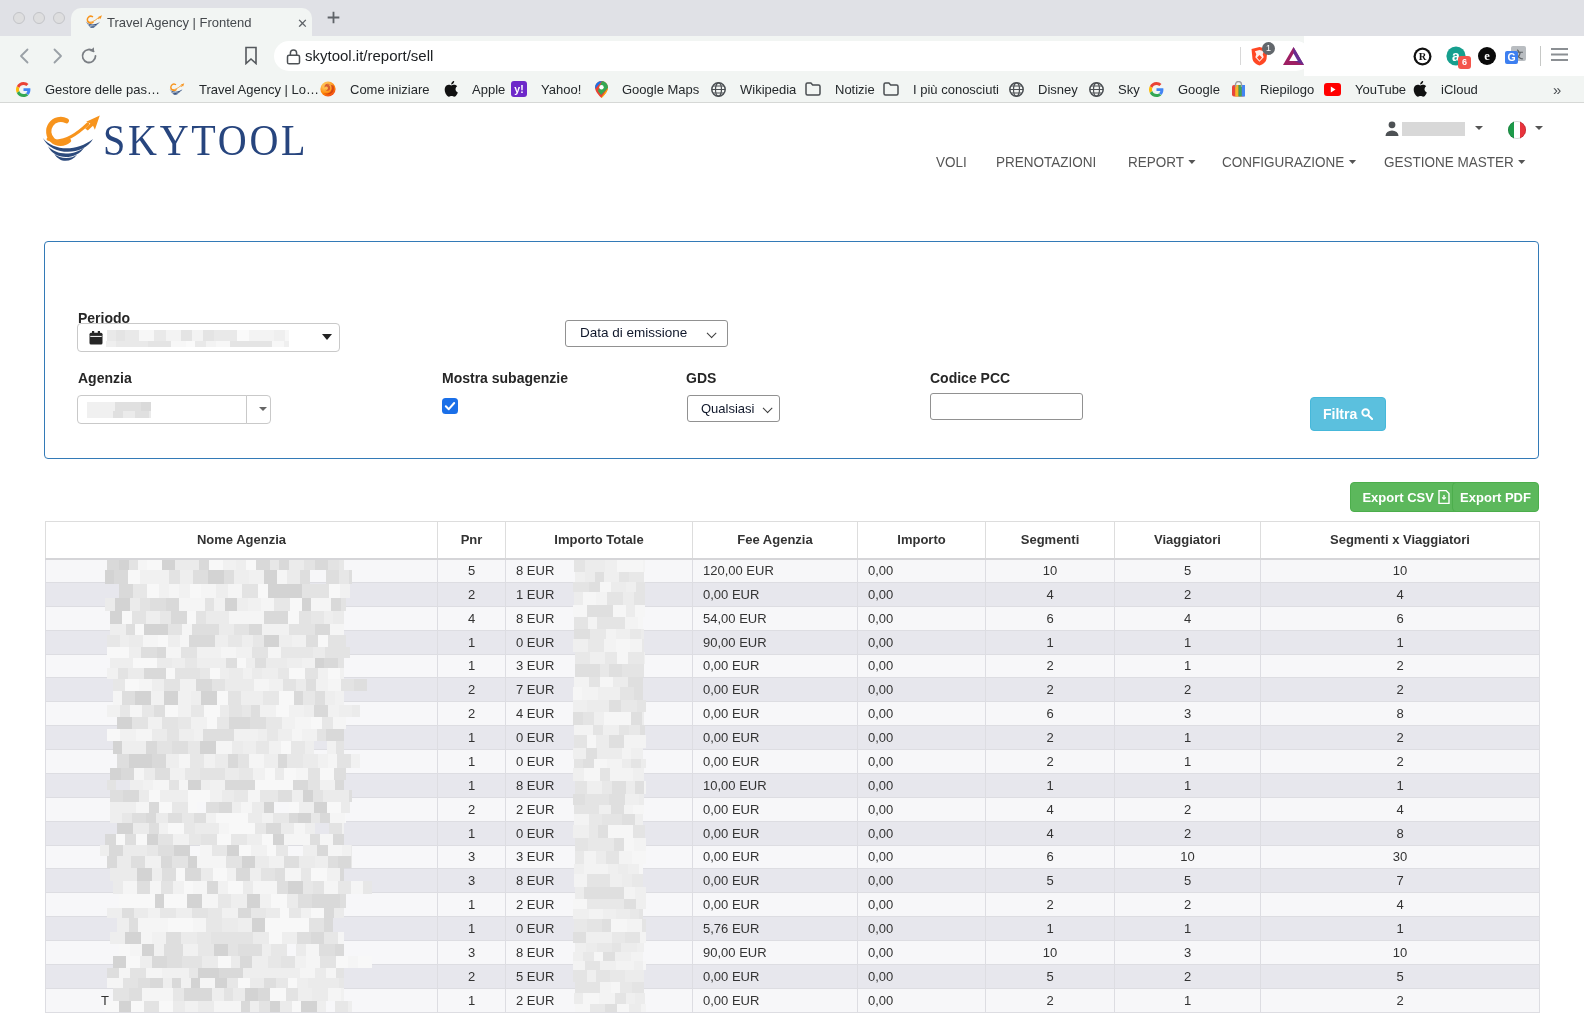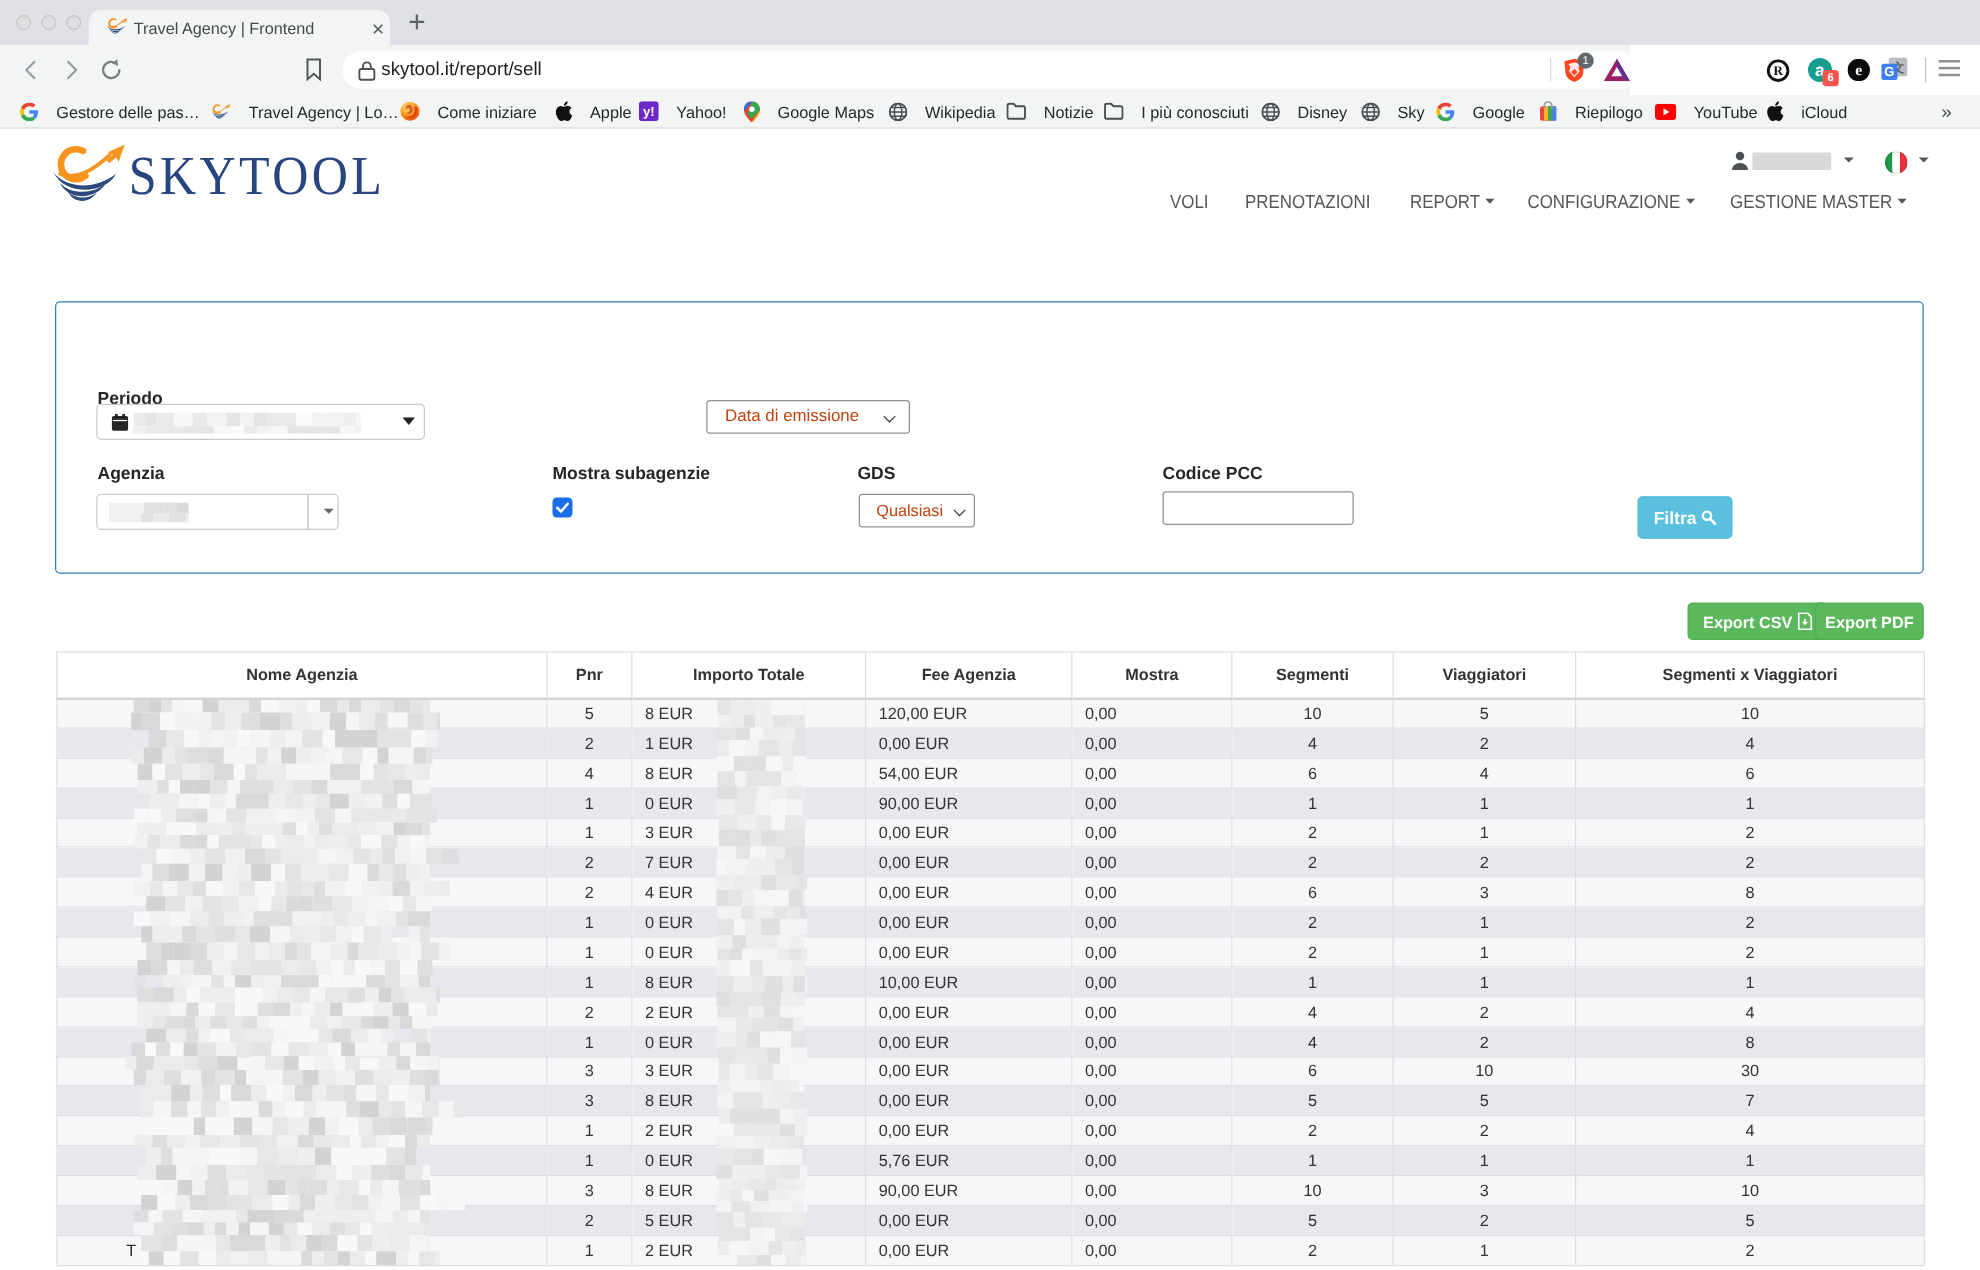--- a/index.html
+++ b/index.html
@@ -38,21 +38,21 @@
 #crumb b{color:#555}
 
 #panel{position:absolute;left:44px;top:138px;width:1495px;height:218px;
  border:1px solid #337ab7;border-radius:4px}
 #phead{position:absolute;left:-1px;top:-1px;width:1495px;height:43px;background:#337ab7;
  border-radius:4px 4px 0 0;color:#fff;font-size:16px;font-weight:bold;line-height:43px;
  padding-left:16px}
 .flabel{position:absolute;font-size:14px;font-weight:bold;color:#262626}
 .finput{position:absolute;background:#fff;border:1px solid #c9c9c9;border-radius:4px}
 .fselect{position:absolute;background:#fff;border:1px solid #919191;border-radius:3px;
- font-size:13.5px;color:#c2410c}
+ font-size:13.5px;color:#0f172a}
 .vee{position:absolute;width:6.5px;height:6.5px;border-left:1.8px solid #3c3c3c;
  border-bottom:1.8px solid #3c3c3c;transform:rotate(-45deg)}
 #filtra{position:absolute;left:1265px;top:155px;width:76px;height:34px;background:#5bc0de;
  border:1px solid #46b8da;border-radius:4px;color:#fff;font-weight:bold;font-size:14px;
  text-align:center;line-height:32px}
 
 .btn-g{position:absolute;top:379px;height:30px;background:#5cb85c;border:1px solid #4cae4c;
  border-radius:4px;color:#fff;font-weight:bold;font-size:13px;text-align:center;
  display:flex;align-items:center;justify-content:center}
 
@@ -412,21 +412,21 @@
         <col style="width:129px">
         <col style="width:146px">
         <col style="width:279px">
       </colgroup>
   <thead>
         <tr>
           <th>Nome Agenzia</th>
           <th>Pnr</th>
           <th>Importo Totale</th>
           <th>Fee Agenzia</th>
-          <th>Mostra</th>
+          <th>Importo</th>
           <th>Segmenti</th>
           <th>Viaggiatori</th>
           <th>Segmenti x Viaggiatori</th>
         </tr>
       </thead>
   <tbody>
 <tr>
           <td class="c-name"></td>
           <td class="c-pnr">5</td>
           <td class="c-imp"><span class="impv">8&nbsp;EUR</span></td>

